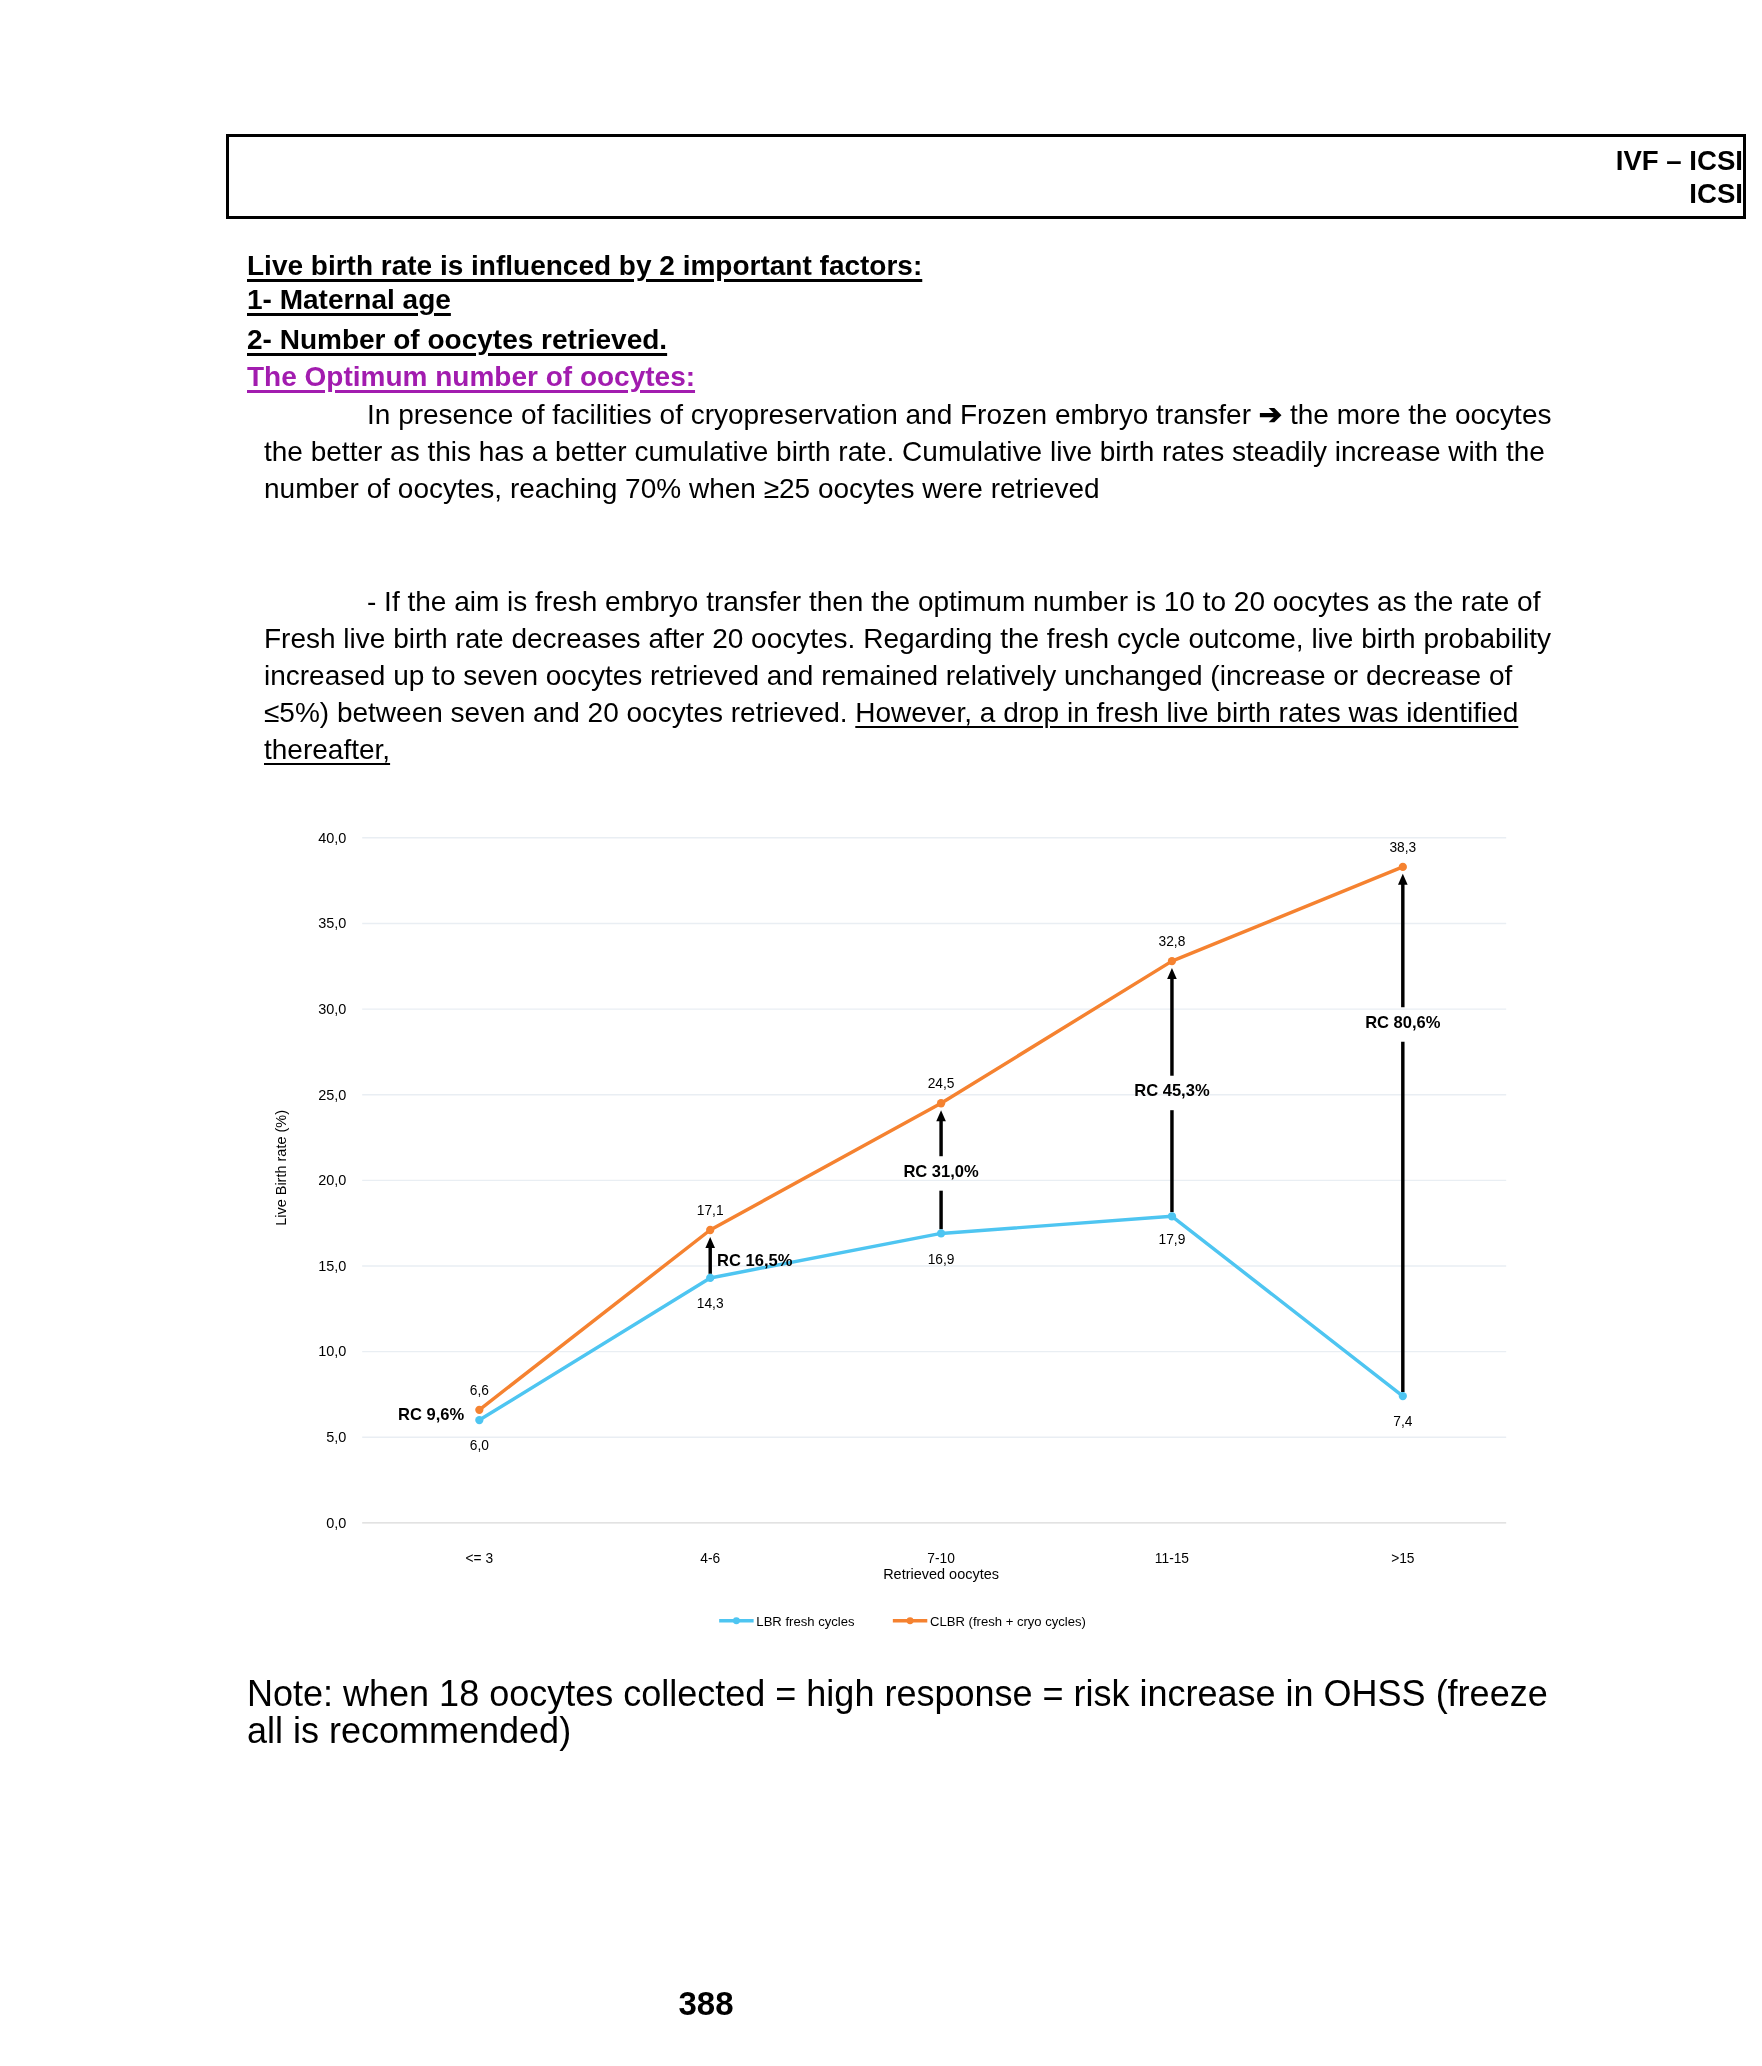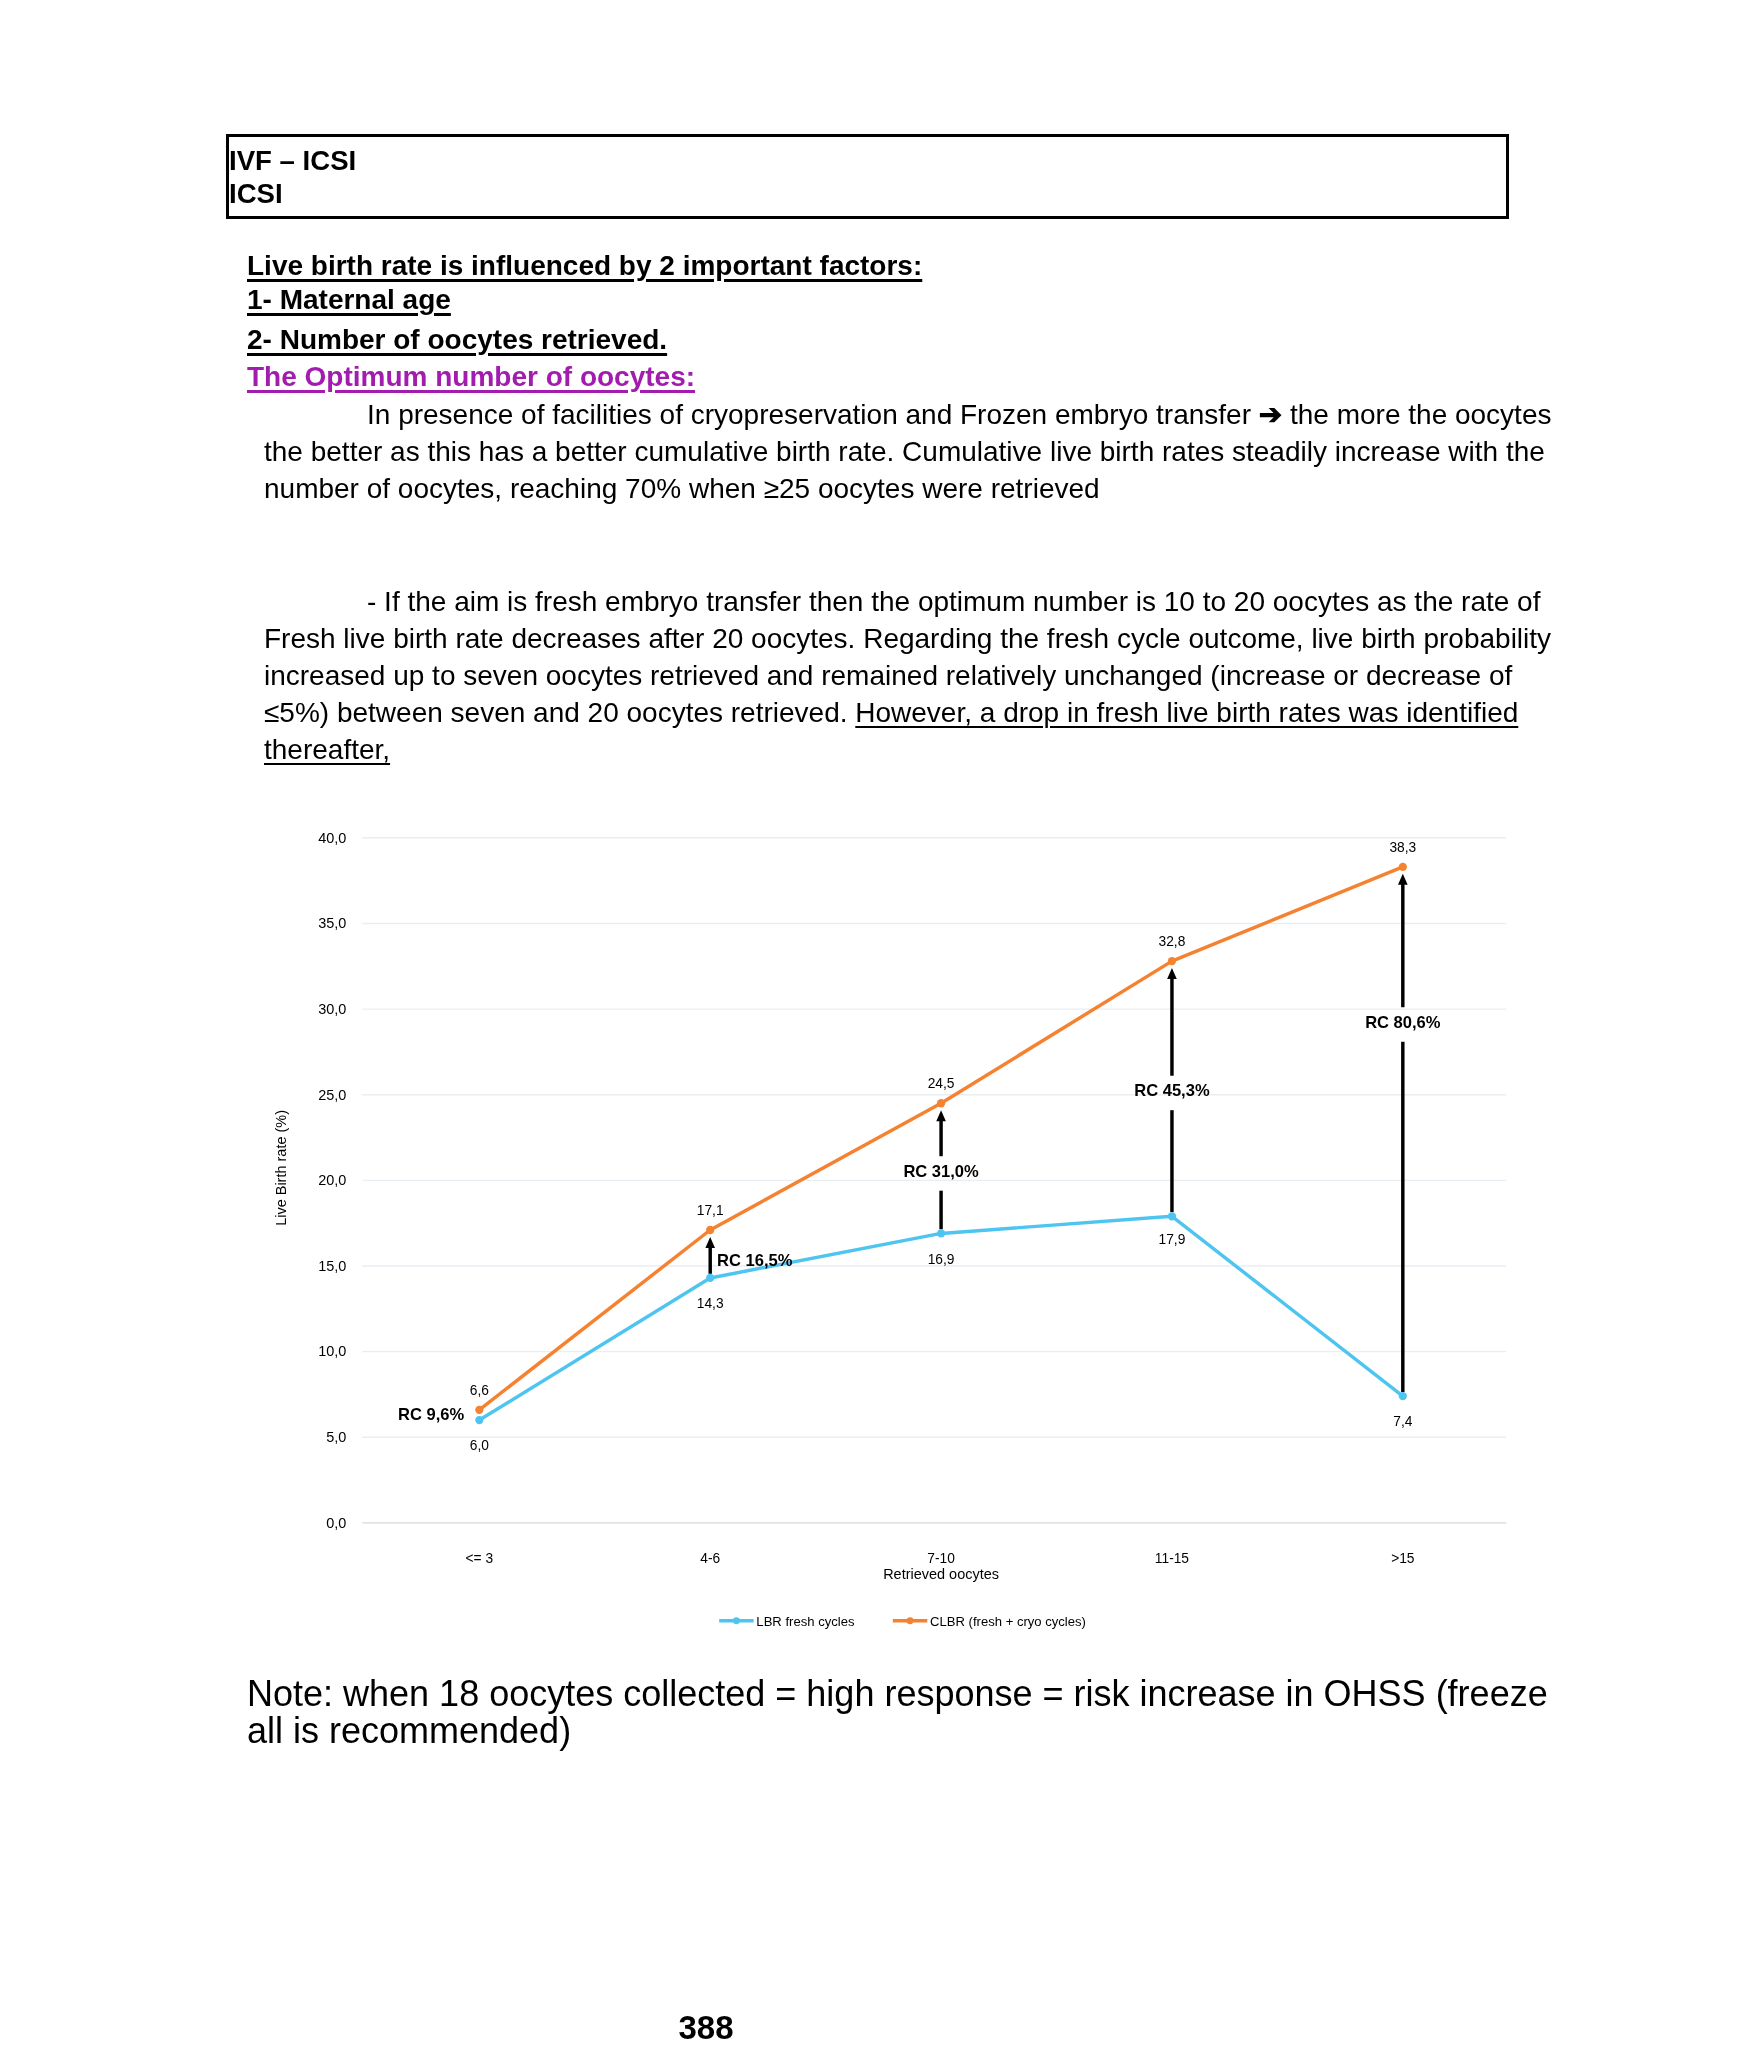--- a/index.html
+++ b/index.html
@@ -1,31 +1,31 @@
 <!DOCTYPE html>
 <html style="font-size:11px"><head>
 <meta charset="utf-8">
 <style>
   html, body { margin: 0; padding: 0; background: #ffffff; }
   body { width: 1763px; height: 2066px; position: relative; overflow: hidden;
          font-family: "Liberation Sans", sans-serif; color: #000; }
-  .title-box { position: absolute; left: 226px; top: 134px; width: 1283px; height: 85px;
-               border: 3.4px solid #000; box-sizing: border-box; text-align: left; }
+  .title-box { position: absolute; left: 226px; top: 134px; width: 1520px; height: 85px;
+               border: 3.4px solid #000; box-sizing: border-box; text-align: right; }
   .title-box div { font-weight: bold; font-size: 27.6px; line-height: 33px; }
   .title-box .t1 { margin-top: 6.9px; }
   .heading { position: absolute; left: 247px; font-size: 28px; font-weight: bold;
              text-decoration: underline; text-decoration-thickness: 2.8px; text-underline-offset: 4.1px; white-space: nowrap; text-align: center; }
   .h-blue { color: #a21caf; }
   .para { position: absolute; left: 264px; width: 1310px; font-size: 28px; line-height: 37px; }
   .indent { display: inline-block; width: 103px; }
   .u { text-decoration: underline; text-decoration-thickness: 2.1px; text-underline-offset: 4.1px; }
   #chart { position: absolute; left: 248px; top: 813px; }
   .note { position: absolute; left: 247px; top: 1675px; width: 1310px; font-size: 36px; line-height: 37px; }
   .page-num { position: absolute; left: 0; width: 1412px; top: 1985px; text-align: center;
-              font-size: 33px; font-weight: bold; margin-top: 24px; }
+              font-size: 33px; font-weight: bold; }
 </style>
 </head>
 <body>
 
 <div class="title-box">
   <div class="t1">IVF – ICSI</div>
   <div>ICSI</div>
 </div>
 
 <div class="heading" style="top:250px">Live birth rate is influenced by 2 important factors:</div>

